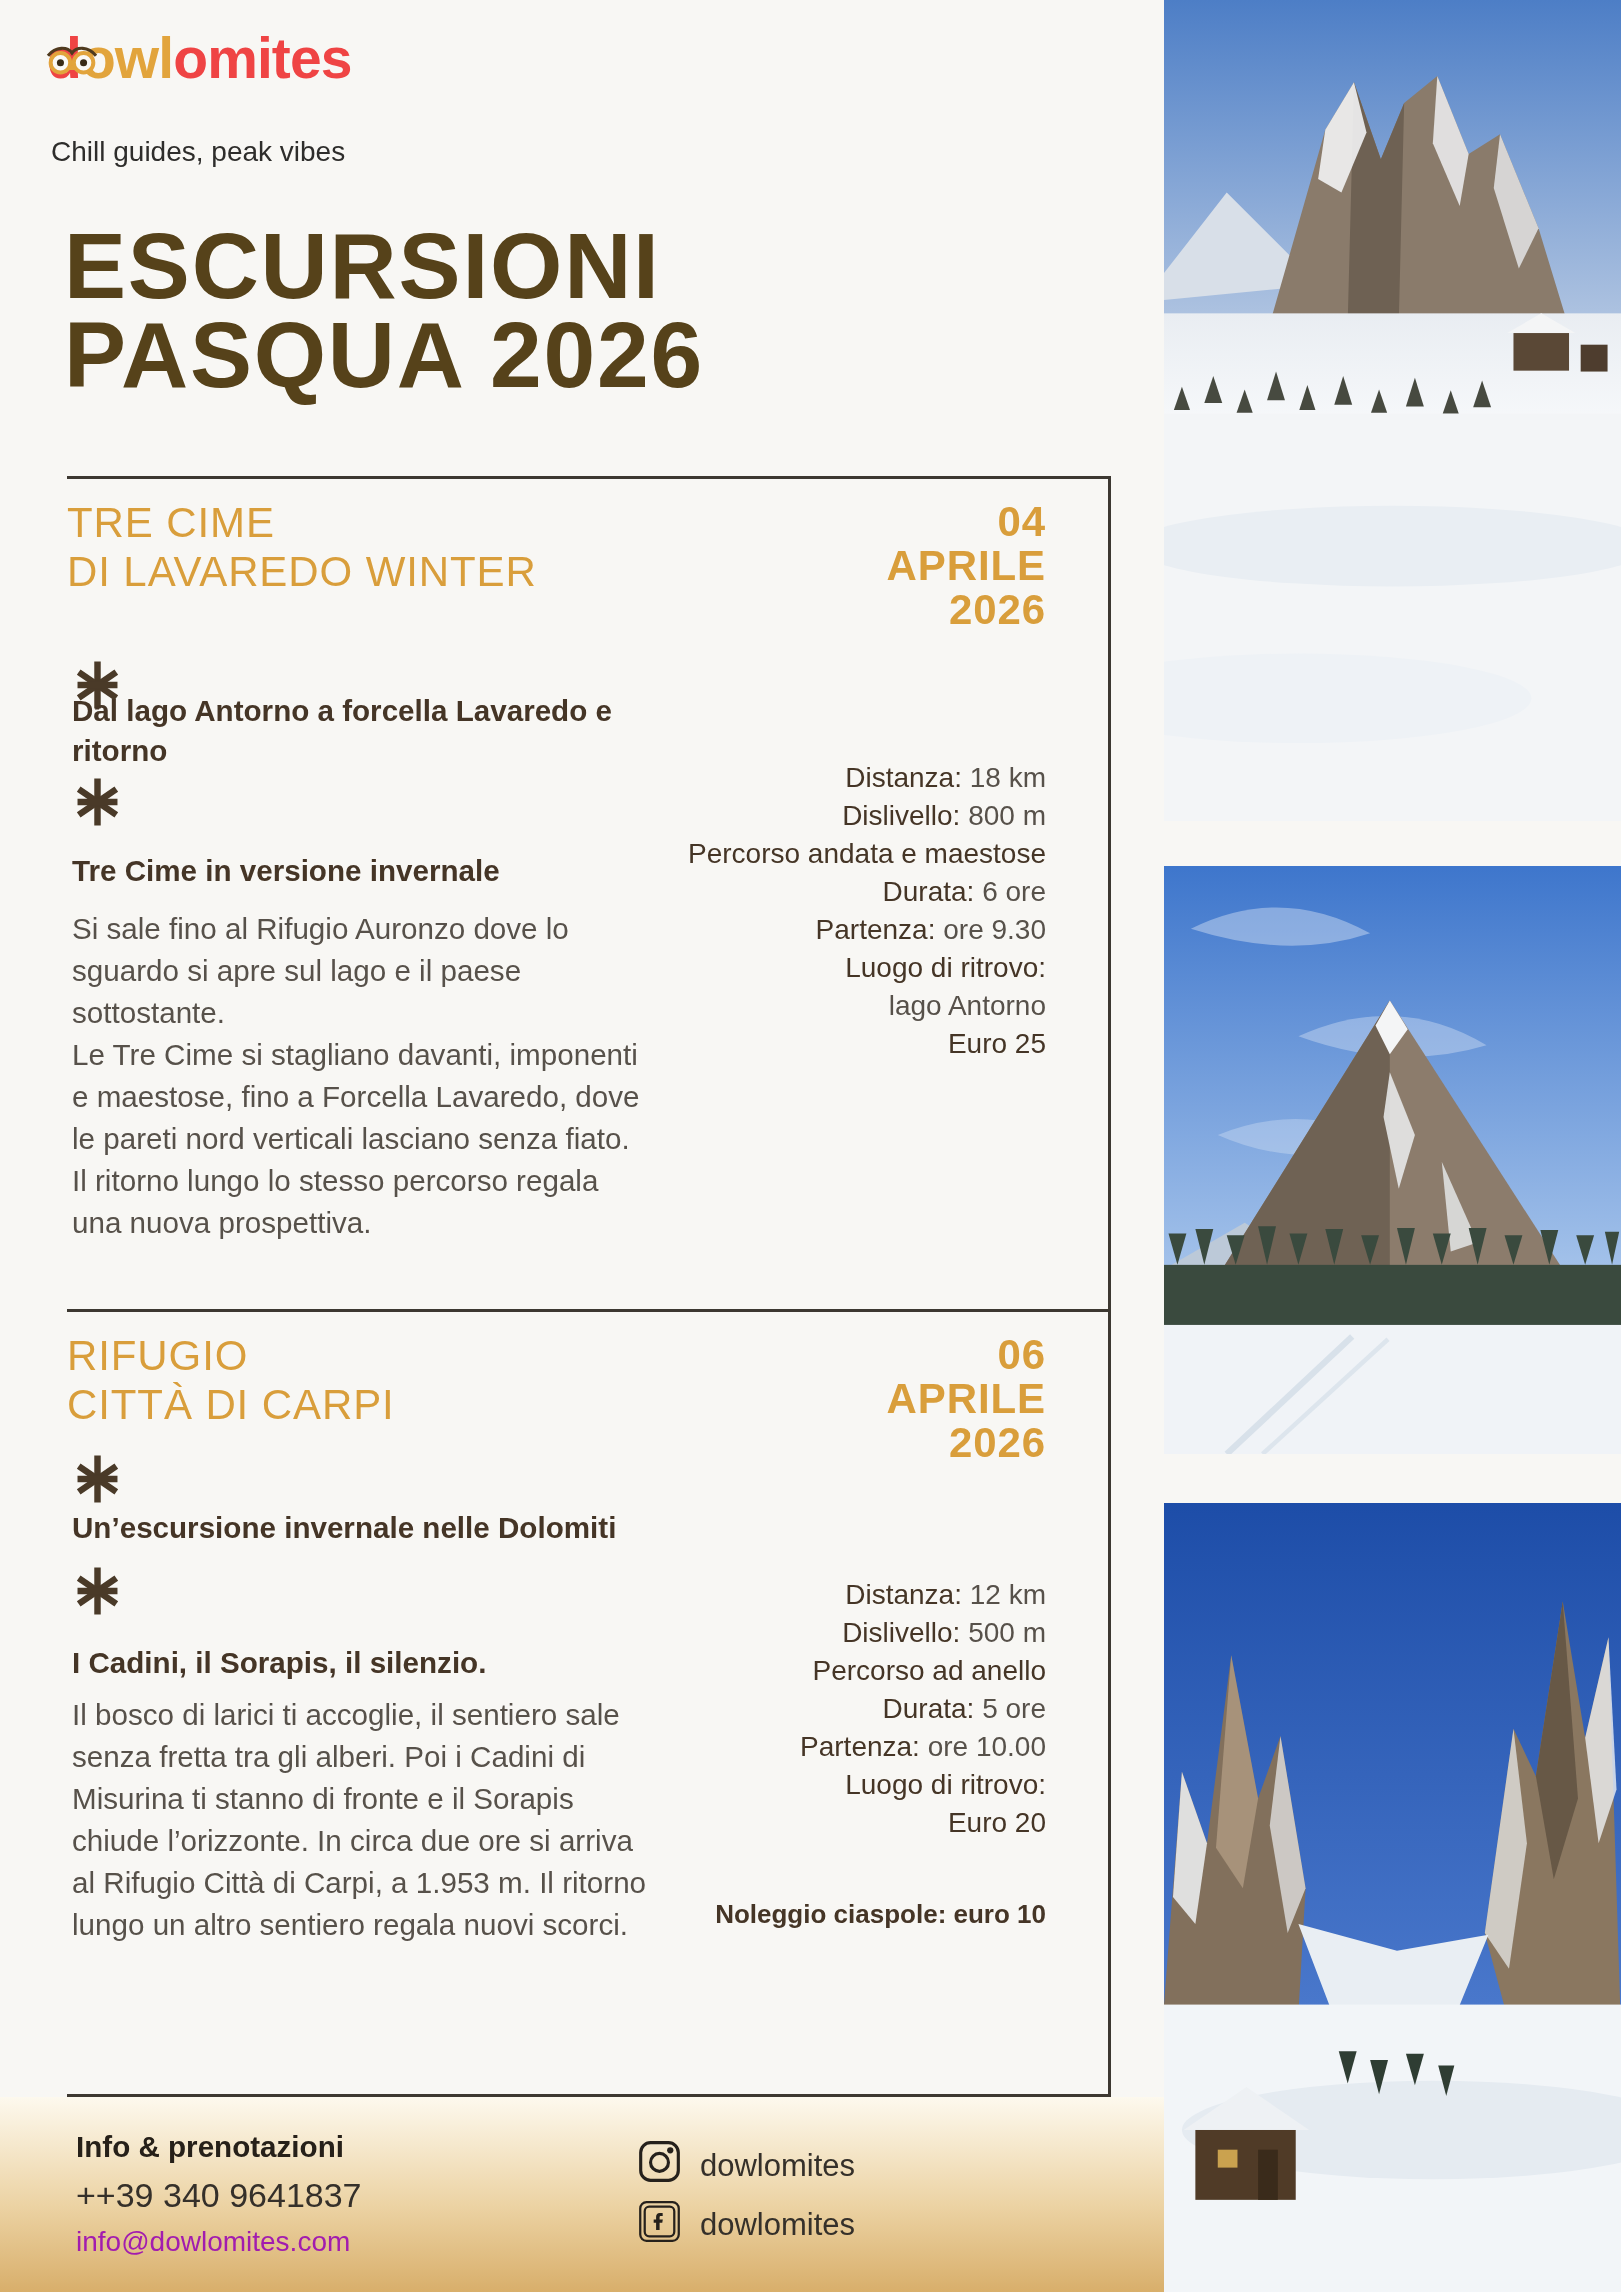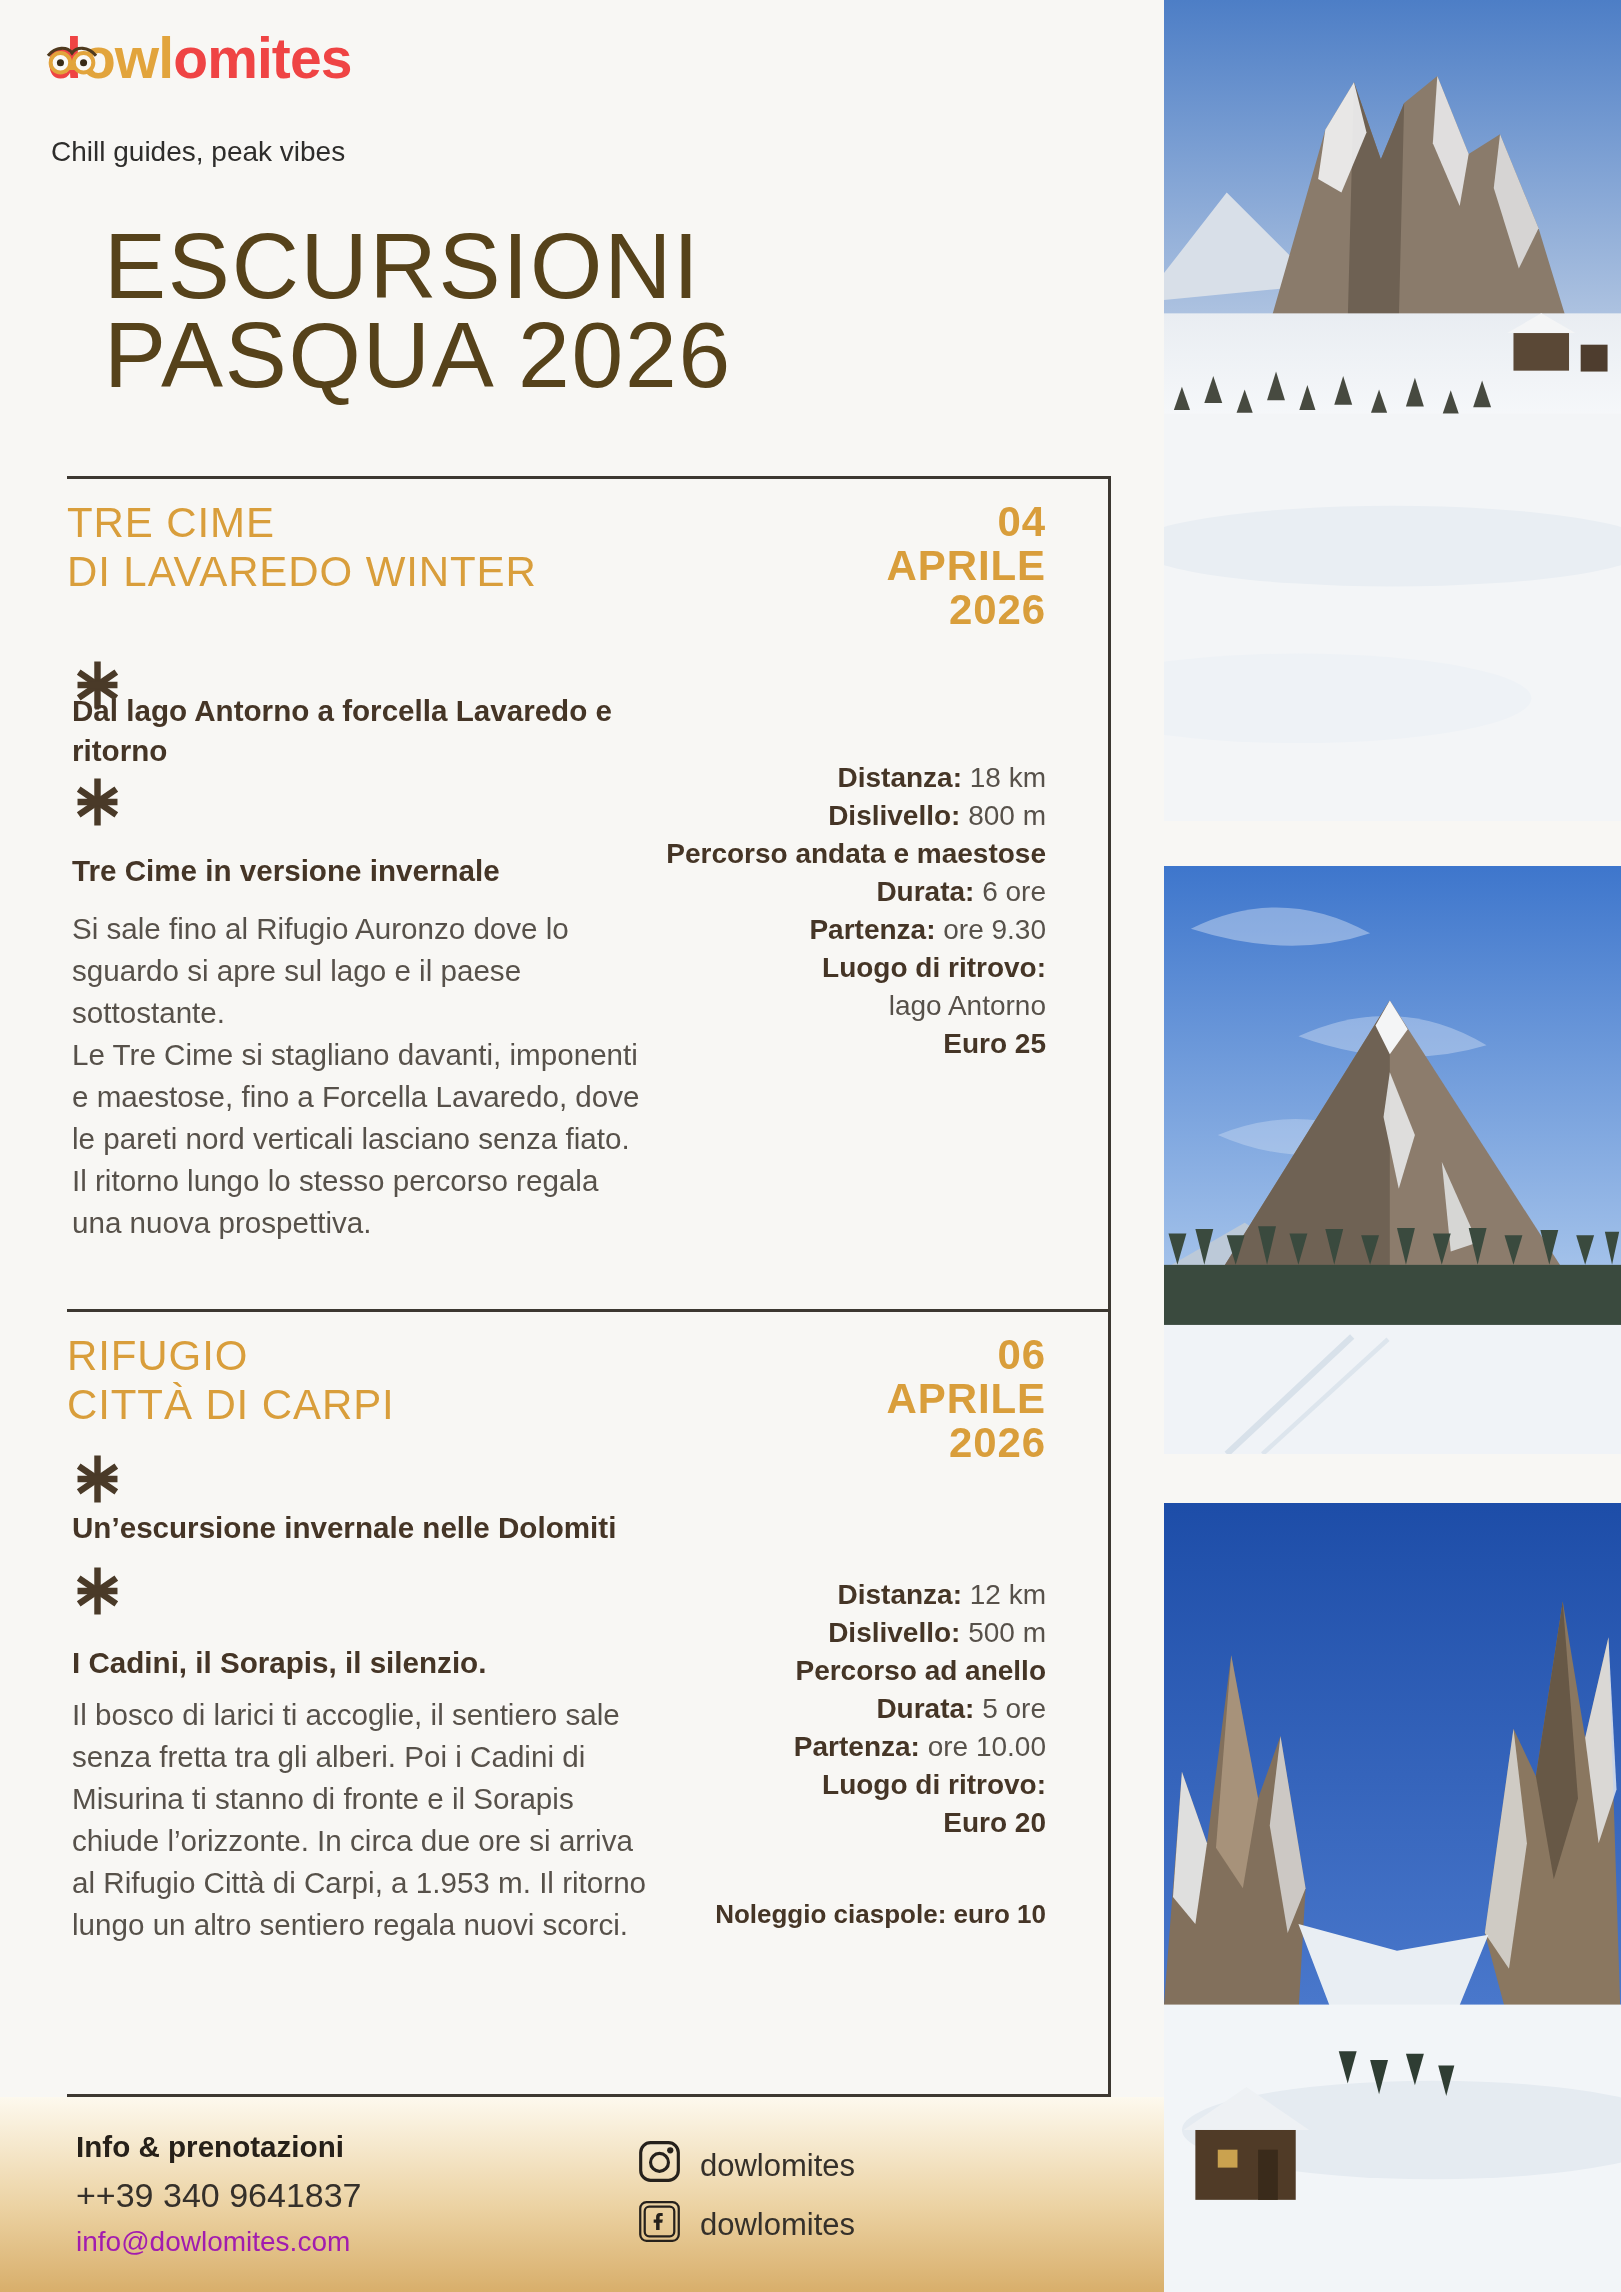--- a/index.html
+++ b/index.html
@@ -7,33 +7,33 @@
     position:relative;width:1621px;height:2293px;overflow:hidden;
     background:#f8f7f4;font-family:"Liberation Sans",sans-serif;
   }
   
   .logo{position:absolute;left:47px;top:18px;font-size:57px;font-weight:bold;letter-spacing:-0.9px;line-height:81px;}
   .logo .br{color:#ef4444;}
   .logo .gd{color:#e2a43c;}
   .owl{position:absolute;left:45px;top:45px;}
   .tagline{position:absolute;left:51px;top:136px;font-size:28px;color:#2e2d2b;}
   
-  .main-title{position:absolute;left:64px;top:222px;font-size:93px;line-height:89px;font-weight:400;color:#56421a;letter-spacing:1.8px;margin-left:40px;}
+  .main-title{position:absolute;left:64px;top:222px;font-size:93px;line-height:89px;font-weight:700;color:#56421a;letter-spacing:1.8px;}
   
   .hrule{position:absolute;left:67px;width:1042px;height:2.7px;background:#3d3831;}
   .vrule{position:absolute;left:1108px;top:476px;width:2.7px;height:1621px;background:#3d3831;}
   
   .sec-title{position:absolute;left:67px;font-size:42px;font-weight:400;line-height:49px;color:#d99e3b;letter-spacing:0.9px;}
   .sec-date{position:absolute;right:575px;font-size:42px;font-weight:800;line-height:44px;color:#d99e3b;text-align:right;letter-spacing:0.9px;}
   .asterisk{position:absolute;left:74px;}
   .highlight{position:absolute;left:72px;width:627px;font-size:29.6px;font-weight:bold;line-height:40px;color:#453526;}
   .body-text{position:absolute;left:72px;font-size:29.6px;line-height:42px;color:#57514a;white-space:pre-line;}
   .details{position:absolute;right:575px;width:466px;text-align:right;font-size:28px;line-height:38px;color:#57514a;}
   .detail-line{white-space:pre-wrap;}
-  .dl-b{font-weight:bold;color:#453526;}
+  .dl-b{font-weight:normal;color:#453526;}
   .detail-note{position:absolute;right:575px;width:466px;text-align:right;font-size:26px;font-weight:bold;color:#453526;}
   
   .footer-band{position:absolute;left:0;top:2097px;width:100%;height:196px;
     background:linear-gradient(180deg,#fdf9ee 0%,#ecd3a4 55%,#d8ae6a 100%);}
   .f-heading{position:absolute;left:76px;top:2130px;font-size:29.6px;font-weight:bold;color:#262019;}
   .f-phone{position:absolute;left:76px;top:2176px;font-size:34px;color:#35302a;}
   .f-email{position:absolute;left:76px;top:2226px;font-size:28px;color:#a21caf;}
   .social-icon{position:absolute;left:638px;}
   .social-label{position:absolute;left:700px;font-size:31px;color:#35302a;}
   

